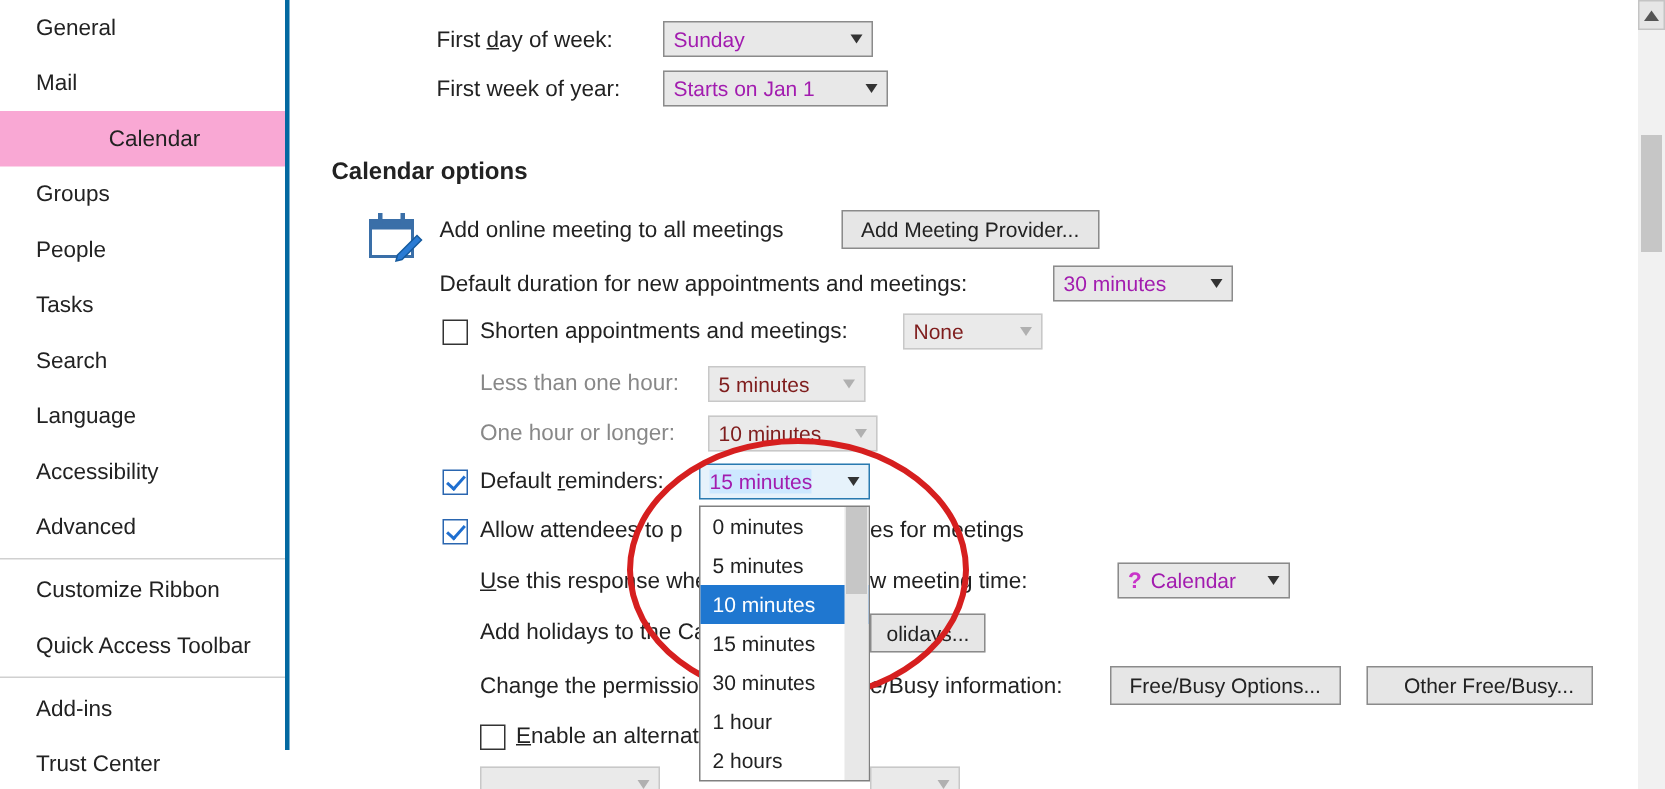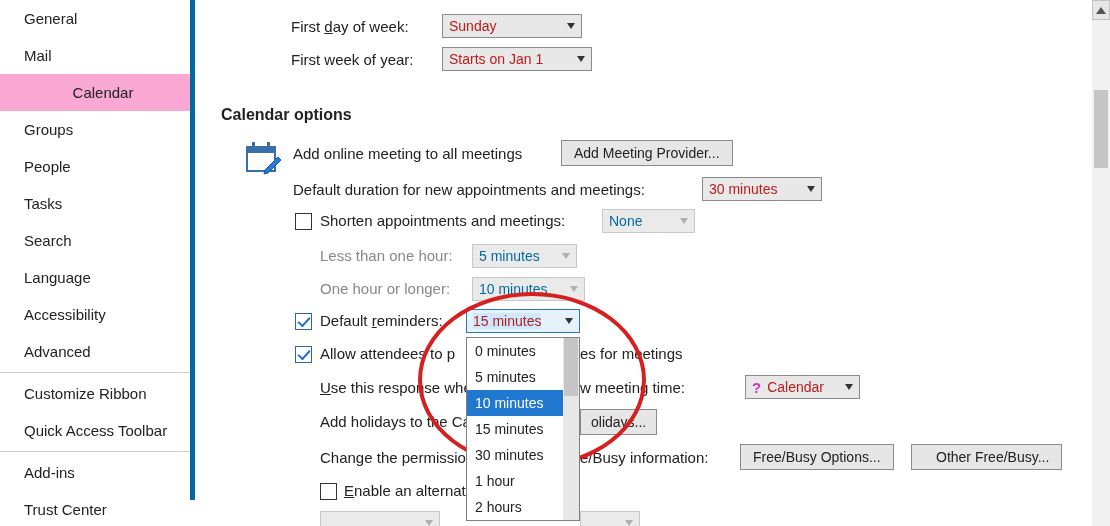--- a/index.html
+++ b/index.html
@@ -1,30 +1,30 @@
 <!DOCTYPE html>
 <html><head>
 <meta charset="utf-8">
 <style>
 html,body{margin:0;padding:0;font-family:"Segoe UI",Tahoma,Arial,sans-serif;font-size:14px;color:#222;background:#fff;}
 #frame{position:relative;width:1110px;height:526px;overflow:hidden;background:#fff;}
 
-.sidebar{position:absolute;left:0;top:0;width:190px;height:500px;border-right:5px solid #0369a1;background:#fff;}
+.sidebar{position:absolute;left:0;top:0;width:190px;height:500px;border-right:3px solid #0369a1;background:#fff;}
 .sidebar .item{padding:10px 8px 10px 24px;font-size:15px;color:#222;cursor:pointer;}
 .sidebar .item.selected{background:#f9a8d4;text-align:center;}
 .sidebar .sep{height:0;border-top:1px solid #d0d0d0;margin:2px 0;}
 .label{position:absolute;font-size:15px;color:#222;}
 .section-title{position:absolute;font-weight:600;font-size:16px;color:#222;}
 .icon-cal{position:absolute;left:245px;top:140px;}
 
 .combo{position:absolute;height:24px;box-sizing:border-box;border:1px solid #8b8b8b;background:#e8e8e8;display:flex;align-items:center;padding:0 6px;cursor:pointer;}
-.combo .txt{flex:0 0 auto;font-size:14px;color:#b91c1c;}
+.combo .txt{flex:0 0 auto;font-size:14px;color:#a21caf;}
 .combo .arrow{margin-left:auto;border-left:4px solid transparent;border-right:4px solid transparent;border-top:6px solid #333;}
 .combo.disabled{border-color:#c8c8c8;background:#eaeaea;color:#9a9a9a;}
-.combo.disabled .txt{color:#0369a1;}
+.combo.disabled .txt{color:#7f1d1d;}
 .combo.disabled .arrow{border-top-color:#b0b0b0;}
 .combo.open{background:#e6f2fb;border-color:#2a7ab0;}
 .combo.open .txt{background:#cde8ff;}
 
 .btn{position:absolute;height:26px;box-sizing:border-box;border:1px solid #8b8b8b;background:#e6e6e6;display:flex;align-items:center;padding:0 12px;font-size:14px;cursor:pointer;}
 
 .cb{position:absolute;width:17px;height:17px;border:1px solid #333;box-sizing:border-box;display:flex;align-items:center;justify-content:center;cursor:pointer;}
 .cb.checked{background:#fff;border-color:#2a66b0;}
 .cb.checked::after{content:"";width:10px;height:5px;border-left:2px solid #1f6fd0;border-bottom:2px solid #1f6fd0;transform:rotate(-48deg);margin-top:-3px;}
 

